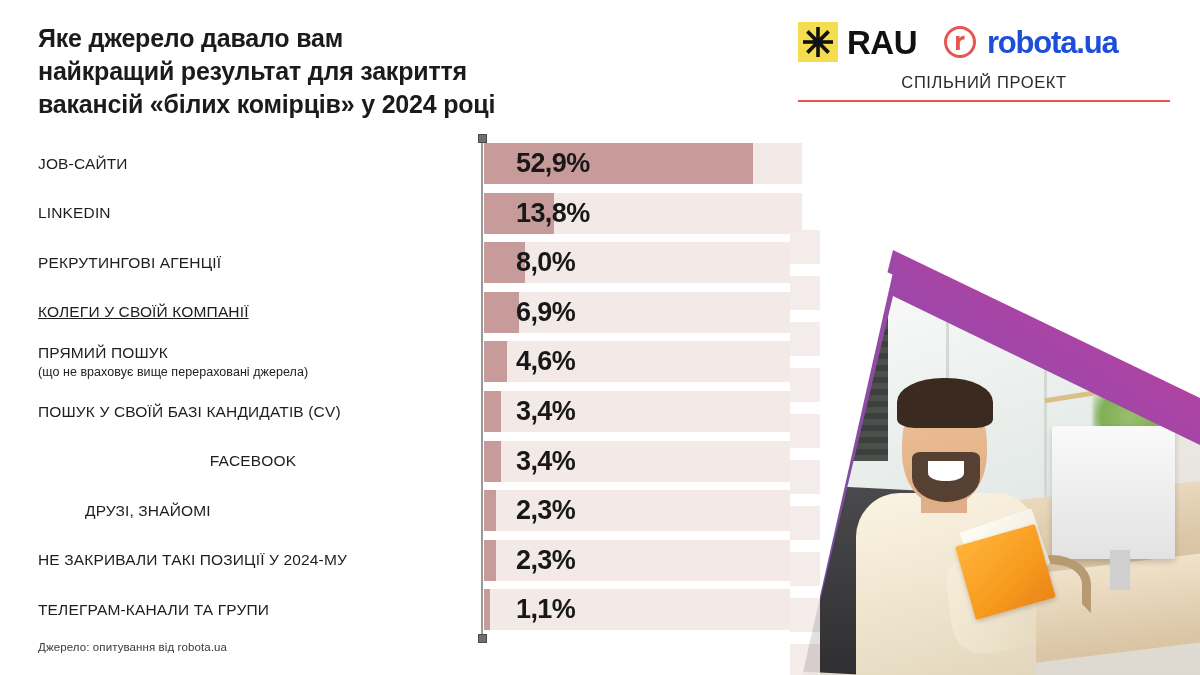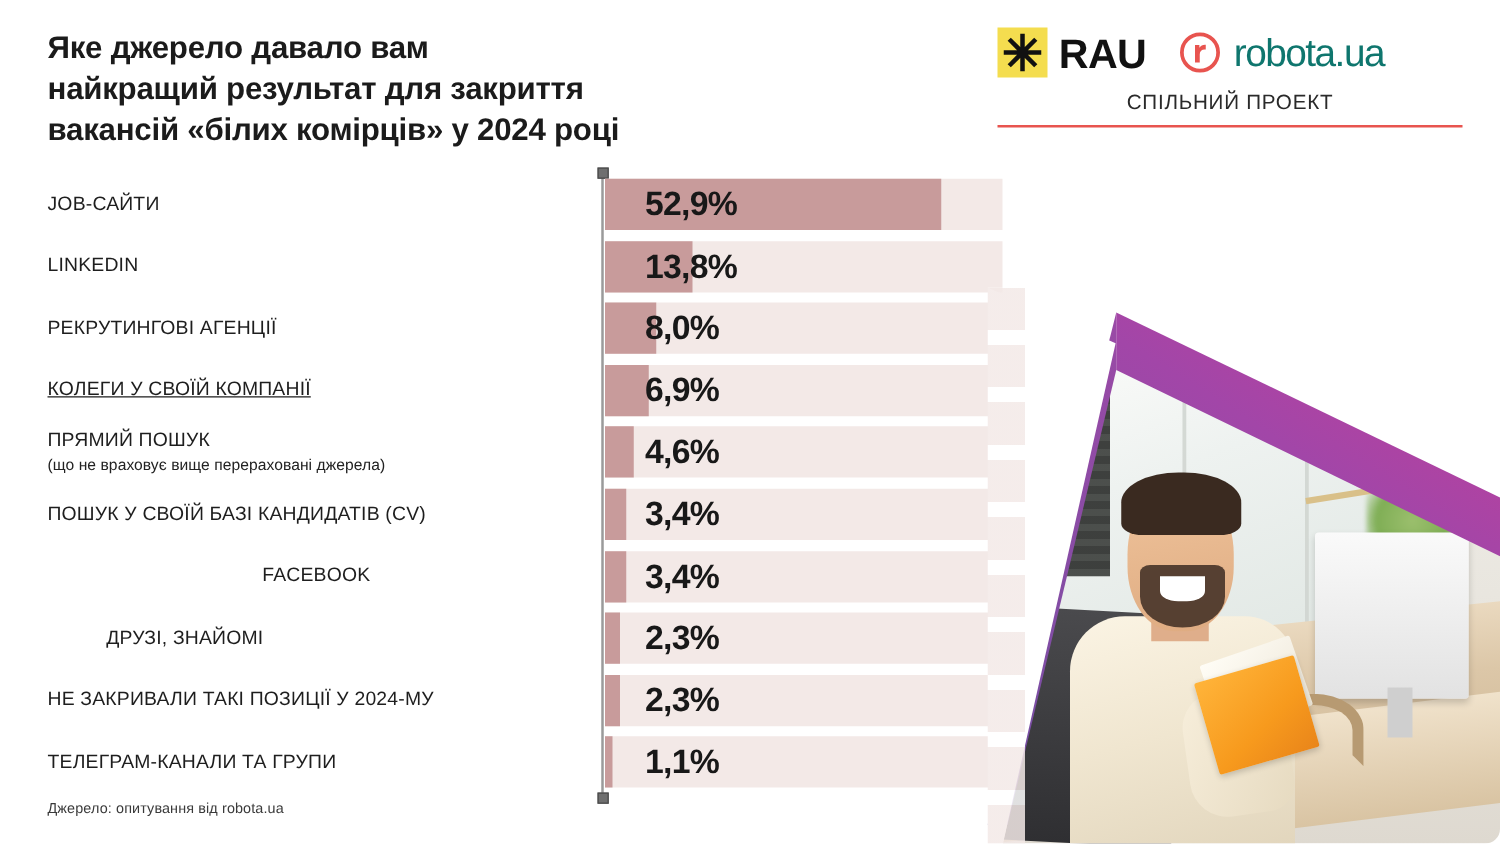--- a/index.html
+++ b/index.html
@@ -5,41 +5,41 @@
 <style>
   html,body{margin:0;padding:0;}
   body{
     width:1200px;height:675px;
     background:#ffffff;
     font-family:"Liberation Sans","DejaVu Sans",sans-serif;
     overflow:hidden;
     position:relative;
     color:#1a1a1a;
   }
-  #stage{position:relative;width:1200px;height:675px;overflow:hidden;background:#fff;border-radius:12px;}
+  #stage{position:relative;width:1200px;height:675px;overflow:hidden;background:#fff;}
 
   
   .title{
     position:absolute;left:38px;top:22px;width:600px;
     font-size:25px;line-height:1.32;font-weight:bold;
     letter-spacing:-0.2px;color:#1b1b1b;
     white-space:pre-line;
   }
 
   .brandbar{position:absolute;left:798px;top:20px;width:372px;height:92px;}
   .logos{display:flex;align-items:center;gap:26px;height:44px;}
   .rau{display:flex;align-items:center;gap:9px;}
   .rau-badge{
     width:40px;height:40px;background:#f4dd4f;position:relative;flex:0 0 auto;
   }
   .rau-badge svg{position:absolute;left:4px;top:4px;}
   .rau-text{font-size:33px;font-weight:bold;letter-spacing:-0.5px;color:#111;line-height:1;}
   .rbt{display:flex;align-items:center;gap:10px;}
   .rbt-mark{width:34px;height:34px;flex:0 0 auto;}
-  .rbt-text{font-size:31px;font-weight:normal;letter-spacing:-1.2px;color:#0f766e;line-height:1;}
+  .rbt-text{font-size:31px;font-weight:bold;letter-spacing:-1.2px;color:#1d4ed8;line-height:1;}
   .subproject{
     text-align:center;margin-top:9px;font-size:16.5px;letter-spacing:0.6px;color:#2a2a2a;
   }
   .redrule{margin-top:8px;height:2px;background:#e8544f;width:100%;}
 
   
   .chart{position:absolute;left:0;top:0;width:1200px;height:675px;}
 
   .axis{
     position:absolute;left:481px;top:137px;width:1.5px;height:501px;background:#9a9a9a;

